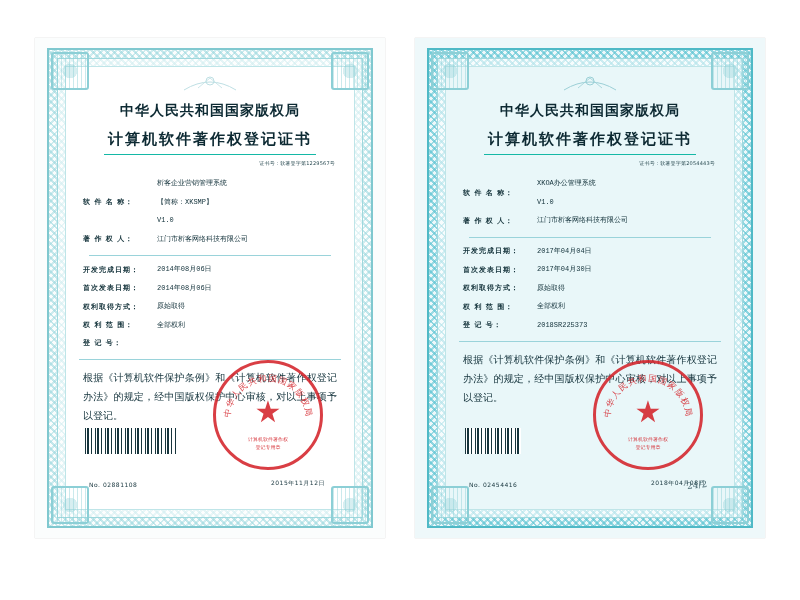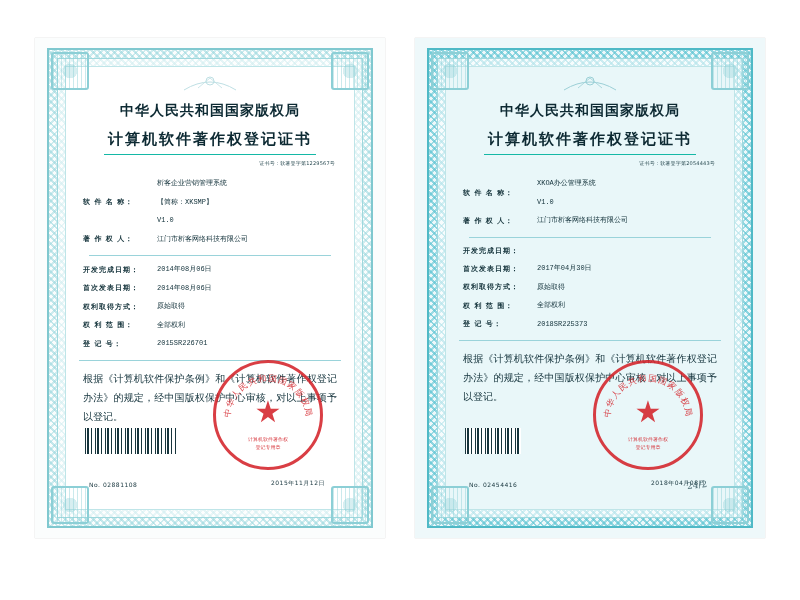--- a/index.html
+++ b/index.html
@@ -306,21 +306,20 @@
           <div class="field-row">
             <div class="field-label">权利取得方式：</div>
             <div class="field-value">原始取得</div>
           </div>
           <div class="field-row">
             <div class="field-label">权 利 范 围：</div>
             <div class="field-value">全部权利</div>
           </div>
           <div class="field-row">
             <div class="field-label">登  记  号：</div>
-            <div class="field-value">2015SR226701</div>
           </div>
         </div>
 
         <div class="sep"></div>
         <div class="statement">根据《计算机软件保护条例》和《计算机软件著作权登记办法》的规定，经中国版权保护中心审核，对以上事项予以登记。</div>
 
         <div class="footer">
           <div class="barcode"></div>
           <div class="seal">
             <svg class="ring-text" viewBox="0 0 104 104">
@@ -376,20 +375,21 @@
               <span class="line2">V1.0</span>
             </div>
           </div>
           <div class="field-row">
             <div class="field-label">著 作 权 人：</div>
             <div class="field-value">江门市析客网络科技有限公司</div>
           </div>
           <div class="sep"></div>
           <div class="field-row">
             <div class="field-label">开发完成日期：</div>
+            <div class="field-value">2017年04月04日</div>
           </div>
           <div class="field-row">
             <div class="field-label">首次发表日期：</div>
             <div class="field-value">2017年04月30日</div>
           </div>
           <div class="field-row">
             <div class="field-label">权利取得方式：</div>
             <div class="field-value">原始取得</div>
           </div>
           <div class="field-row">

